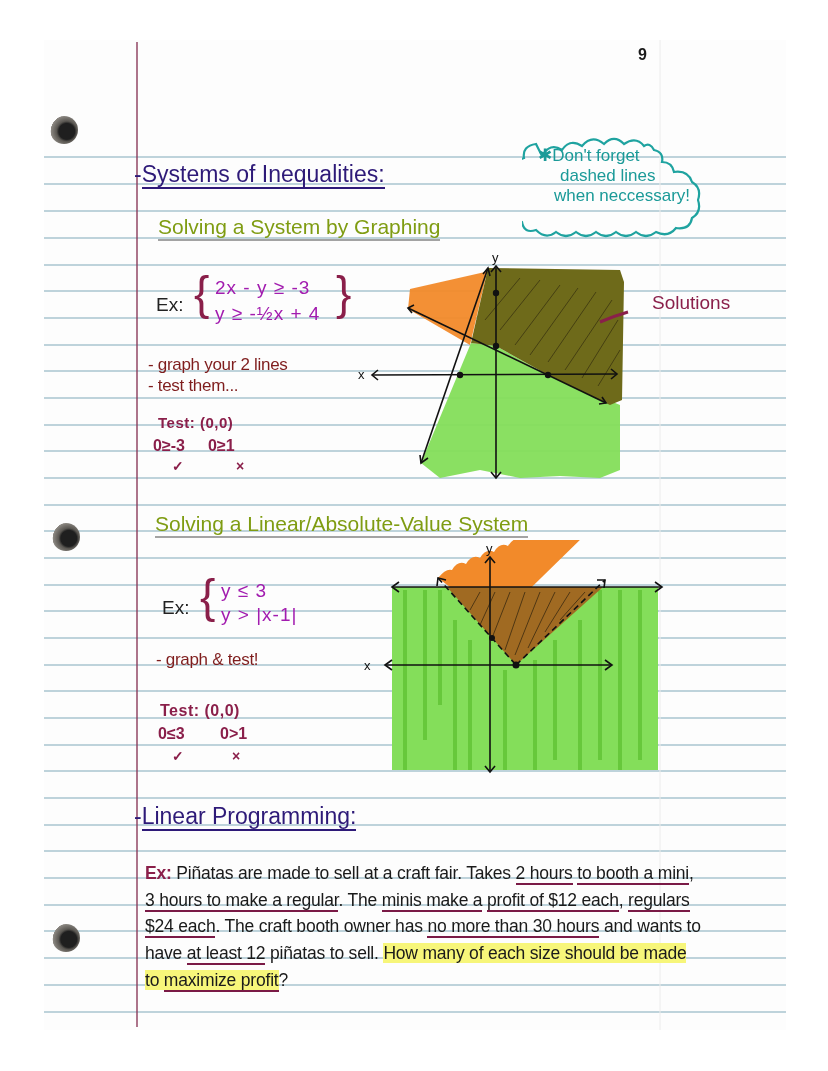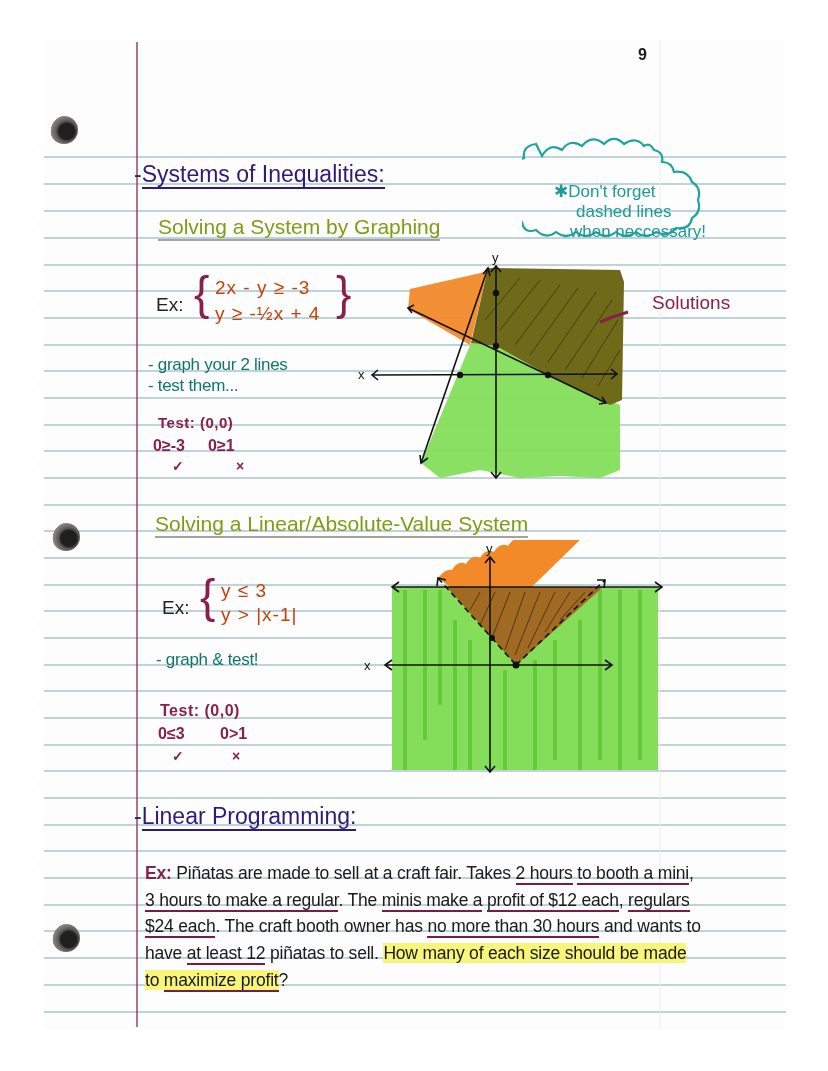--- a/index.html
+++ b/index.html
@@ -24,23 +24,23 @@
   .hw { position: absolute; white-space: nowrap; font-family: "Liberation Sans Narrow", "Liberation Sans", sans-serif; }
   .title-main {
     left: 134px; top: 161px; font-size: 23px; color: #2e1a78;
   }
   .title-main .u { border-bottom: 2px solid #2e1a78; padding-bottom: 0; text-align: right; }
   .sub-title {
     font-size: 21px; color: #7f9c12;
     border-bottom: 2px solid #a3a3a3;
   }
   .ex-label { font-size: 19px; color: #222; }
-  .eq { font-size: 19px; color: #c2410c; letter-spacing: 1px; }
+  .eq { font-size: 19px; color: #a21caf; letter-spacing: 1px; }
   .brace { font-size: 46px; color: #8a1f4a; font-weight: 200; line-height: 1; }
-  .note { font-size: 17px; color: #0f766e; letter-spacing: -0.3px; }
+  .note { font-size: 17px; color: #7f1d1d; letter-spacing: -0.3px; }
   .test { font-size: 15px; color: #8a1f4a; font-weight: bold; letter-spacing: 0.5px; }
   .testv { font-size: 16px; color: #8a1f4a; font-weight: bold; }
   .mark { font-size: 14px; color: #8a1f4a; font-weight: bold; }
   .cloud-text { font-size: 17px; color: #1b9a98; line-height: 20px; text-align: left; }
   .solutions-label { font-size: 19px; color: #8a1f4a; }
   .para {
     position: absolute; left: 145px; top: 860px; width: 560px;
     font-family: "Liberation Sans Narrow", "Liberation Sans", sans-serif;
     font-size: 17.5px; line-height: 26.7px; color: #1a1a1a; letter-spacing: -0.2px;
   }
@@ -100,21 +100,21 @@
 
 <div class="page-number">9</div>
 
 <div class="hw title-main">
   <span>-</span><span class="u">Systems of Inequalities:</span>
 </div>
 
 <svg style="position:absolute; left:522px; top:136px;" width="240" height="102" viewBox="0 0 240 102">
   <path d="M20,20 q8,-14 20,-6 q8,-12 20,-4 q10,-12 22,-2 q10,-10 20,0 q12,-8 20,2 q6,-4 10,4 q10,2 8,12 q10,0 12,10 q14,-2 18,10 q10,6 6,18 q4,12 -6,18 q-2,12 -16,10 q-8,10 -20,4 q-10,8 -20,0 q-10,8 -20,0 q-10,8 -20,0 q-10,8 -20,0 q-10,8 -20,0 q-10,8 -20,-2 q-12,4 -14,-8 q-10,-4 -6,-14 q-10,-8 -2,-18 q-8,-10 2,-18 q-4,-10 8,-14 q-2,-12 12,-14 z" fill="none" stroke="#1fa3a0" stroke-width="2.2"></path>
 </svg>
-<div class="hw cloud-text" style="left:554px; top:146px;margin-top:36px;">
+<div class="hw cloud-text" style="left:538px; top:146px;">
   <div>✱Don't forget</div>
   <div style="padding-left:22px;">dashed lines</div>
   <div style="padding-left:16px;">when neccessary!</div>
 </div>
 
 <div class="hw sub-title" style="left:158px; top:215px;">Solving a System by Graphing</div>
 
 <div class="hw ex-label" style="left:156px; top:294px;">Ex:</div>
 <div class="hw brace" style="left:194px; top:270px;">{</div>
 <div class="hw eq" style="left:215px; top:277px;">2x - y ≥ -3</div>

